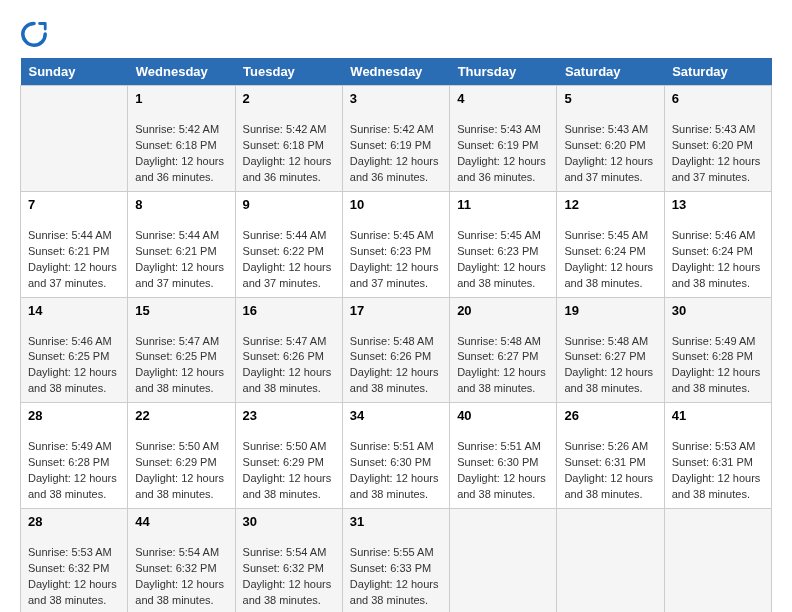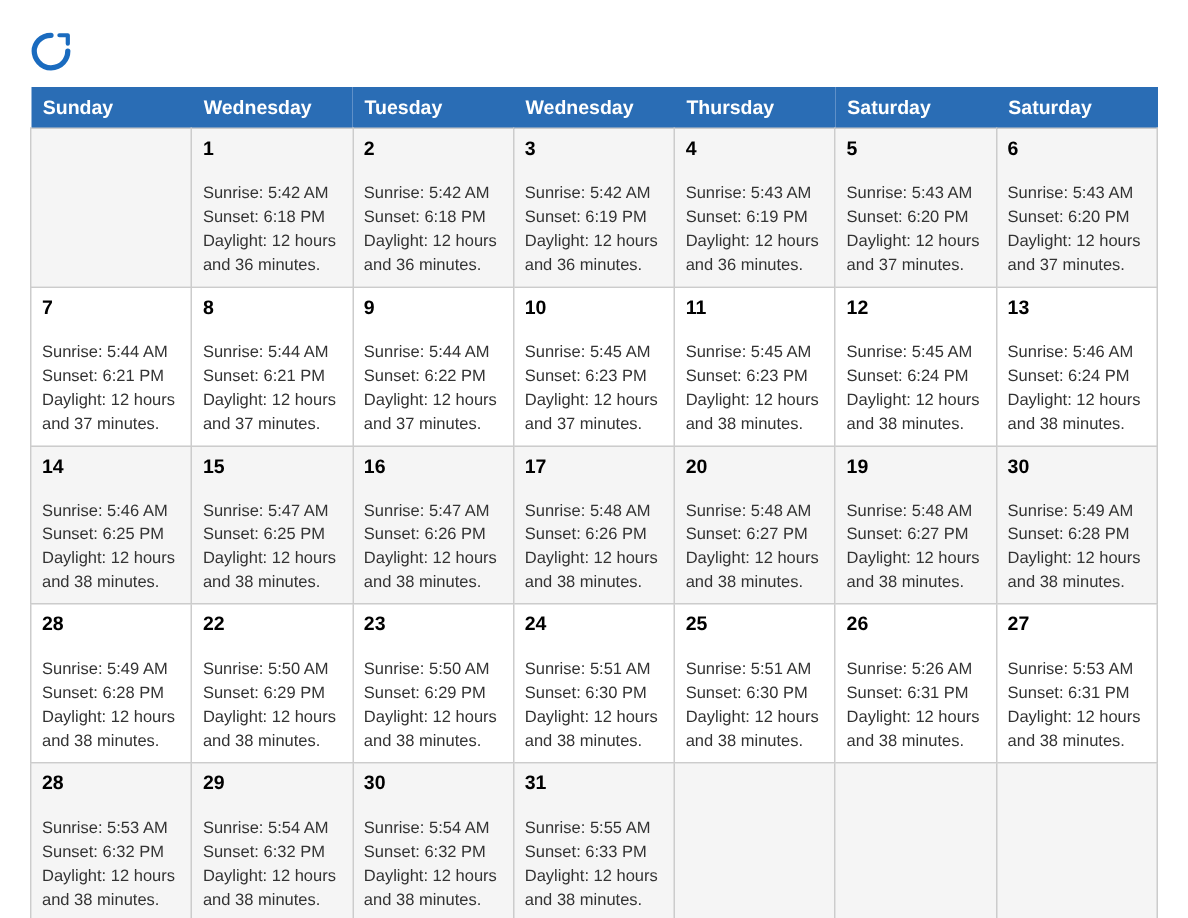--- a/index.html
+++ b/index.html
@@ -284,58 +284,58 @@
 and 38 minutes.</div>
         </td>
         <td>
           <span class="day-number">23</span>
           <div class="day-info" style="white-space: pre-line;">Sunrise: 5:50 AM
 Sunset: 6:29 PM
 Daylight: 12 hours
 and 38 minutes.</div>
         </td>
         <td>
-          <span class="day-number">24</span>
+          <span class="day-number">34</span>
           <div class="day-info" style="white-space: pre-line;">Sunrise: 5:51 AM
 Sunset: 6:30 PM
 Daylight: 12 hours
 and 38 minutes.</div>
         </td>
         <td>
-          <span class="day-number">25</span>
+          <span class="day-number">40</span>
           <div class="day-info" style="white-space: pre-line;">Sunrise: 5:51 AM
 Sunset: 6:30 PM
 Daylight: 12 hours
 and 38 minutes.</div>
         </td>
         <td>
           <span class="day-number">26</span>
           <div class="day-info" style="white-space: pre-line;">Sunrise: 5:26 AM
 Sunset: 6:31 PM
 Daylight: 12 hours
 and 38 minutes.</div>
         </td>
         <td>
-          <span class="day-number">27</span>
+          <span class="day-number">41</span>
           <div class="day-info" style="white-space: pre-line;">Sunrise: 5:53 AM
 Sunset: 6:31 PM
 Daylight: 12 hours
 and 38 minutes.</div>
         </td>
       </tr>
       <tr>
         <td>
           <span class="day-number">28</span>
           <div class="day-info" style="white-space: pre-line;">Sunrise: 5:53 AM
 Sunset: 6:32 PM
 Daylight: 12 hours
 and 38 minutes.</div>
         </td>
         <td>
-          <span class="day-number">29</span>
+          <span class="day-number">44</span>
           <div class="day-info" style="white-space: pre-line;">Sunrise: 5:54 AM
 Sunset: 6:32 PM
 Daylight: 12 hours
 and 38 minutes.</div>
         </td>
         <td>
           <span class="day-number">30</span>
           <div class="day-info" style="white-space: pre-line;">Sunrise: 5:54 AM
 Sunset: 6:32 PM
 Daylight: 12 hours

